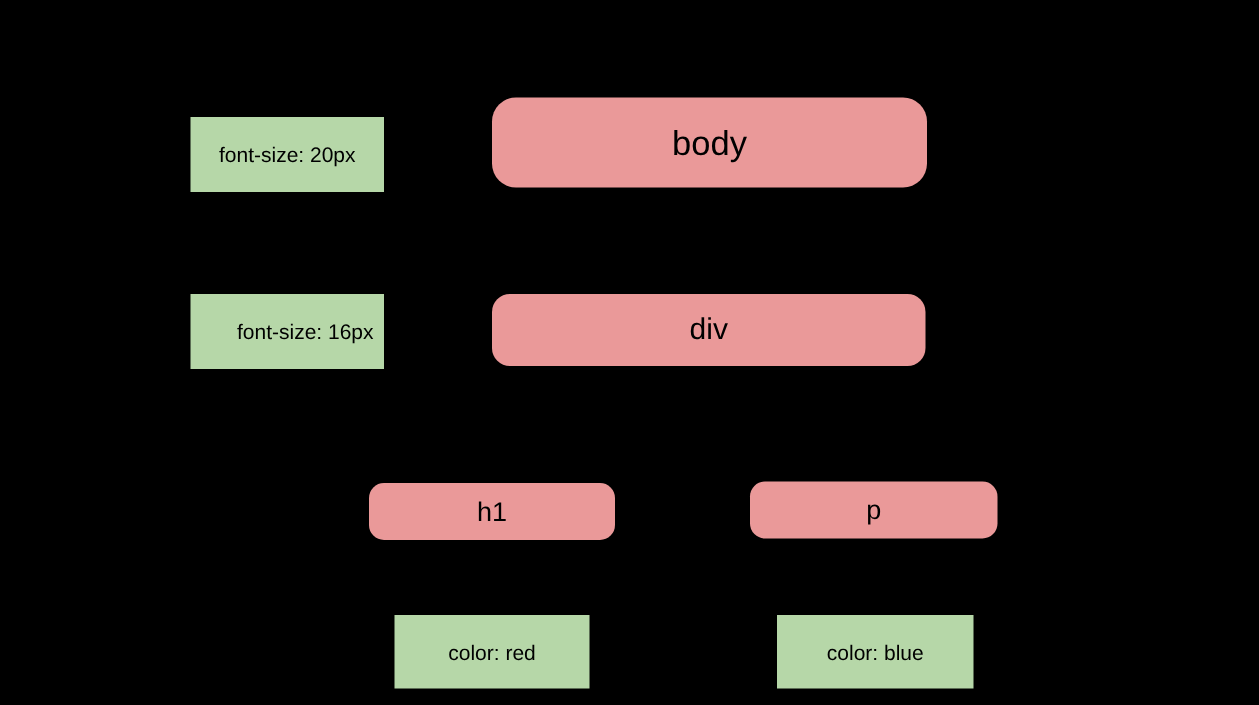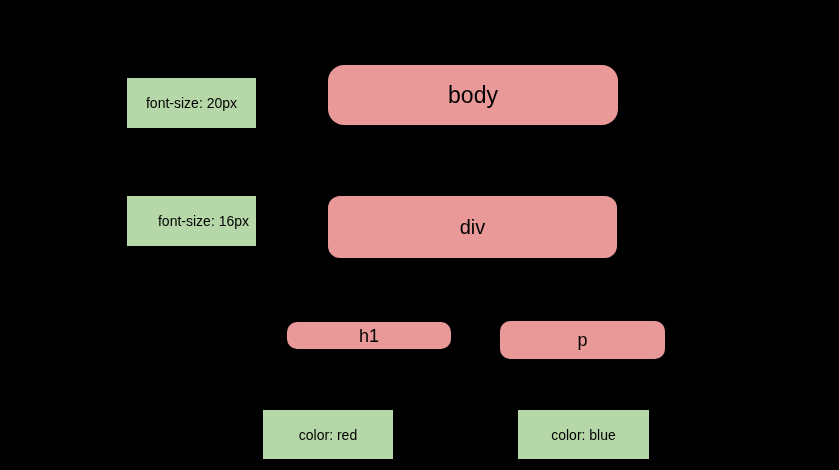--- a/index.html
+++ b/index.html
@@ -29,22 +29,22 @@
   .element-node {
     background: var(--element-node, #ea9999);
   }
   .style-node {
     background: var(--style-node, #b6d7a8);
     border-radius: 0;
     font-size: 14px;
   }
   
   .node-body { left: 328px; top: 65px;  width: 290px; height: 60px; border-radius: 16px; font-size: 23px; }
-  .node-div  { left: 328px; top: 196px; width: 289px; height: 62px; border-radius: 12px; font-size: 20px; }
-  .node-h1   { left: 246px; top: 322px; width: 164px; height: 27px; border-radius: 10px; font-size: 18px; margin-left: 41px; }
+  .node-div  { left: 328px; top: 196px; width: 289px; height: 48px; border-radius: 12px; font-size: 20px; }
+  .node-h1   { left: 246px; top: 322px; width: 164px; height: 38px; border-radius: 10px; font-size: 18px; }
   .node-p    { left: 500px; top: 321px; width: 165px; height: 38px; border-radius: 10px; font-size: 18px; }
   
   .ann-fs20  { left: 127px; top: 78px;  width: 129px; height: 50px; }
   .ann-fs16  { left: 127px; top: 196px; width: 129px; height: 50px; padding-left: 24px; }
   .ann-cred  { left: 263px; top: 410px; width: 130px; height: 49px; }
   .ann-cblue { left: 518px; top: 410px; width: 131px; height: 49px; }
 </style>
 </head>
 <body>
 

